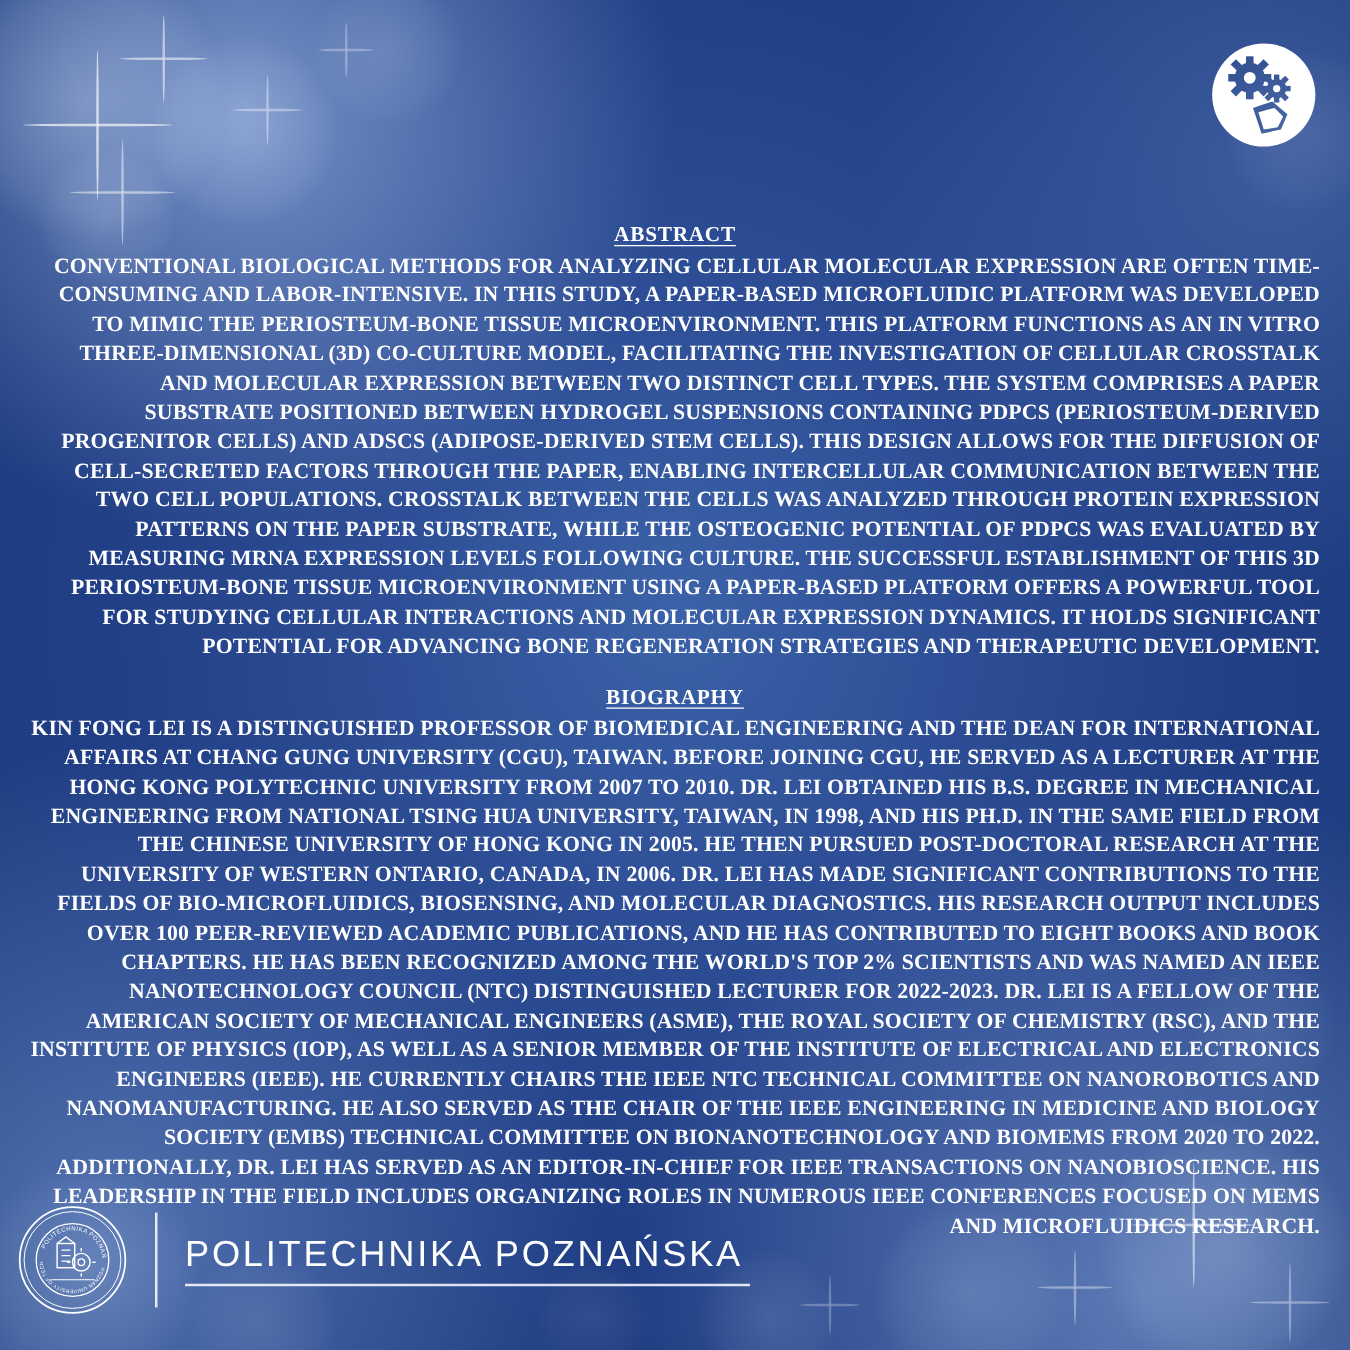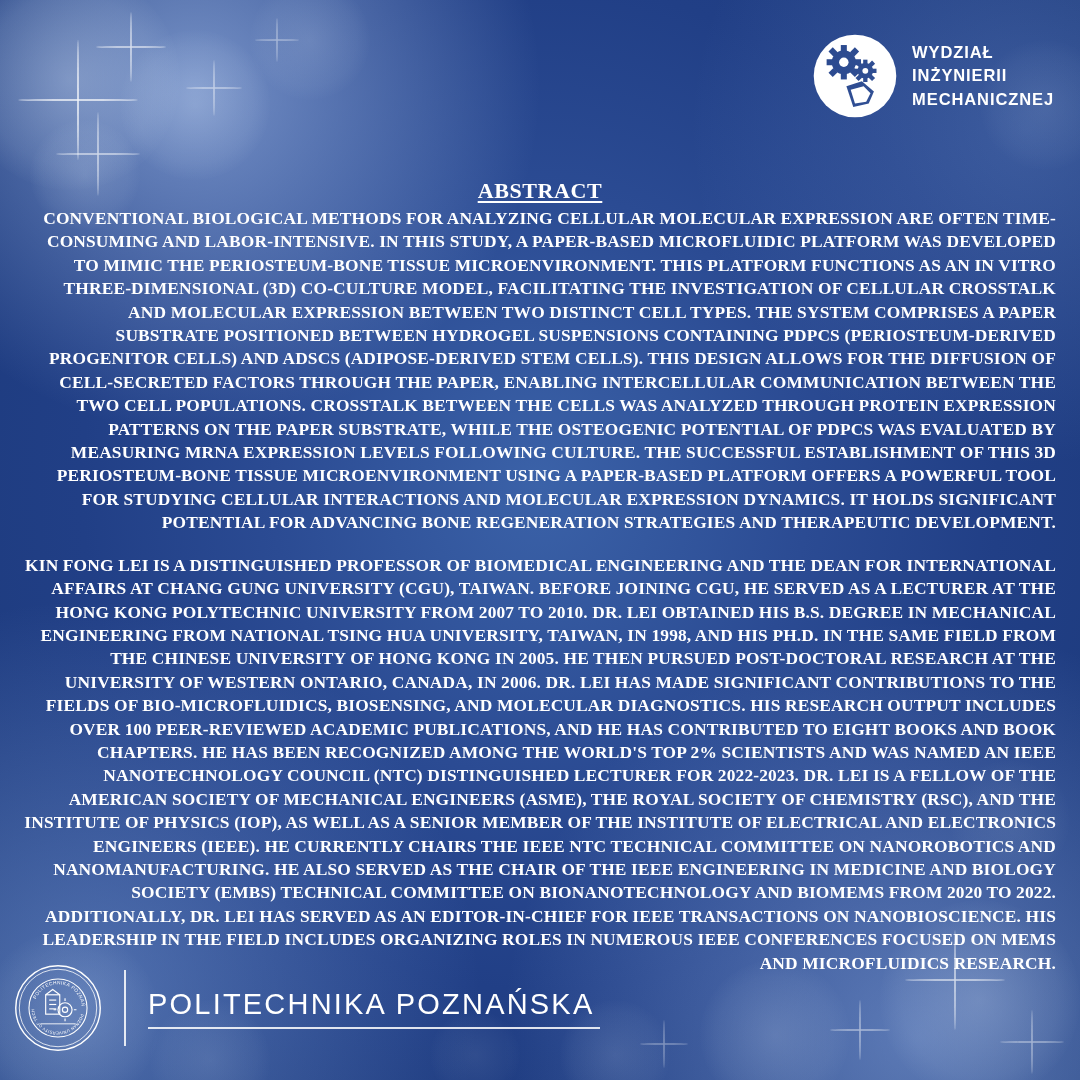--- a/index.html
+++ b/index.html
@@ -89,21 +89,21 @@
     right: 16px;
     top: 178px;
     text-align: center;
   }
 
   .section + .section { margin-top: 19px; }
 
   .section-title {
     font-family: "Liberation Serif", serif;
     font-weight: bold;
-    font-size: 22px;
+    font-size: 17px;
     letter-spacing: 0.6px;
     text-transform: uppercase;
     text-decoration: underline;
     text-underline-offset: 3px;
     margin-bottom: 3px;
   }
 
   .section-body {
     font-family: "Liberation Serif", serif;
     font-weight: bold;
@@ -210,33 +210,31 @@
             </g>
             <circle cx="62" cy="44" r="3.4" fill="white"></circle>
 
             <path d="M40 62 L58 56 L72 68 L66 82 L48 86 Z" fill="black"></path>
             <path d="M45 66 L60 62 L68 70 L63 80 L50 82 Z" fill="white"></path>
           </mask>
         </defs>
         <circle cx="50" cy="50" r="48" fill="#ffffff" mask="url(#gearmask)"></circle>
       </svg>
     </div>
-    <div class="faculty-name">Wydział
-Inżynierii
-Mechanicznej</div>
   </div>
 
   <div class="content">
 
     <div class="section">
       <div class="section-title">ABSTRACT</div>
       <div class="section-body">CONVENTIONAL BIOLOGICAL METHODS FOR ANALYZING CELLULAR MOLECULAR EXPRESSION ARE OFTEN TIME-CONSUMING AND LABOR-INTENSIVE. IN THIS STUDY, A PAPER-BASED MICROFLUIDIC PLATFORM WAS DEVELOPED TO MIMIC THE PERIOSTEUM-BONE TISSUE MICROENVIRONMENT. THIS PLATFORM FUNCTIONS AS AN IN VITRO THREE-DIMENSIONAL (3D) CO-CULTURE MODEL, FACILITATING THE INVESTIGATION OF CELLULAR CROSSTALK AND MOLECULAR EXPRESSION BETWEEN TWO DISTINCT CELL TYPES. THE SYSTEM COMPRISES A PAPER SUBSTRATE POSITIONED BETWEEN HYDROGEL SUSPENSIONS CONTAINING PDPCS (PERIOSTEUM-DERIVED PROGENITOR CELLS) AND ADSCS (ADIPOSE-DERIVED STEM CELLS). THIS DESIGN ALLOWS FOR THE DIFFUSION OF CELL-SECRETED FACTORS THROUGH THE PAPER, ENABLING INTERCELLULAR COMMUNICATION BETWEEN THE TWO CELL POPULATIONS. CROSSTALK BETWEEN THE CELLS WAS ANALYZED THROUGH PROTEIN EXPRESSION PATTERNS ON THE PAPER SUBSTRATE, WHILE THE OSTEOGENIC POTENTIAL OF PDPCS WAS EVALUATED BY MEASURING MRNA EXPRESSION LEVELS FOLLOWING CULTURE. THE SUCCESSFUL ESTABLISHMENT OF THIS 3D PERIOSTEUM-BONE TISSUE MICROENVIRONMENT USING A PAPER-BASED PLATFORM OFFERS A POWERFUL TOOL FOR STUDYING CELLULAR INTERACTIONS AND MOLECULAR EXPRESSION DYNAMICS. IT HOLDS SIGNIFICANT POTENTIAL FOR ADVANCING BONE REGENERATION STRATEGIES AND THERAPEUTIC DEVELOPMENT.</div>
     </div>
 
     <div class="section">
+      <div class="section-title">BIOGRAPHY</div>
       <div class="section-body">KIN FONG LEI IS A DISTINGUISHED PROFESSOR OF BIOMEDICAL ENGINEERING AND THE DEAN FOR INTERNATIONAL AFFAIRS AT CHANG GUNG UNIVERSITY (CGU), TAIWAN. BEFORE JOINING CGU, HE SERVED AS A LECTURER AT THE HONG KONG POLYTECHNIC UNIVERSITY FROM 2007 TO 2010. DR. LEI OBTAINED HIS B.S. DEGREE IN MECHANICAL ENGINEERING FROM NATIONAL TSING HUA UNIVERSITY, TAIWAN, IN 1998, AND HIS PH.D. IN THE SAME FIELD FROM THE CHINESE UNIVERSITY OF HONG KONG IN 2005. HE THEN PURSUED POST-DOCTORAL RESEARCH AT THE UNIVERSITY OF WESTERN ONTARIO, CANADA, IN 2006. DR. LEI HAS MADE SIGNIFICANT CONTRIBUTIONS TO THE FIELDS OF BIO-MICROFLUIDICS, BIOSENSING, AND MOLECULAR DIAGNOSTICS. HIS RESEARCH OUTPUT INCLUDES OVER 100 PEER-REVIEWED ACADEMIC PUBLICATIONS, AND HE HAS CONTRIBUTED TO EIGHT BOOKS AND BOOK CHAPTERS. HE HAS BEEN RECOGNIZED AMONG THE WORLD'S TOP 2% SCIENTISTS AND WAS NAMED AN IEEE NANOTECHNOLOGY COUNCIL (NTC) DISTINGUISHED LECTURER FOR 2022-2023. DR. LEI IS A FELLOW OF THE AMERICAN SOCIETY OF MECHANICAL ENGINEERS (ASME), THE ROYAL SOCIETY OF CHEMISTRY (RSC), AND THE INSTITUTE OF PHYSICS (IOP), AS WELL AS A SENIOR MEMBER OF THE INSTITUTE OF ELECTRICAL AND ELECTRONICS ENGINEERS (IEEE). HE CURRENTLY CHAIRS THE IEEE NTC TECHNICAL COMMITTEE ON NANOROBOTICS AND NANOMANUFACTURING. HE ALSO SERVED AS THE CHAIR OF THE IEEE ENGINEERING IN MEDICINE AND BIOLOGY SOCIETY (EMBS) TECHNICAL COMMITTEE ON BIONANOTECHNOLOGY AND BIOMEMS FROM 2020 TO 2022. ADDITIONALLY, DR. LEI HAS SERVED AS AN EDITOR-IN-CHIEF FOR IEEE TRANSACTIONS ON NANOBIOSCIENCE. HIS LEADERSHIP IN THE FIELD INCLUDES ORGANIZING ROLES IN NUMEROUS IEEE CONFERENCES FOCUSED ON MEMS AND MICROFLUIDICS RESEARCH.</div>
     </div>
 
   </div>
 
   <div class="footer">
     <div class="seal">
       <svg viewBox="0 0 100 100" width="88" height="88" aria-hidden="true">
         <circle cx="50" cy="50" r="48" fill="none" stroke="#ffffff" stroke-width="1.6"></circle>
         <circle cx="50" cy="50" r="44" fill="none" stroke="#ffffff" stroke-width="0.9"></circle>

